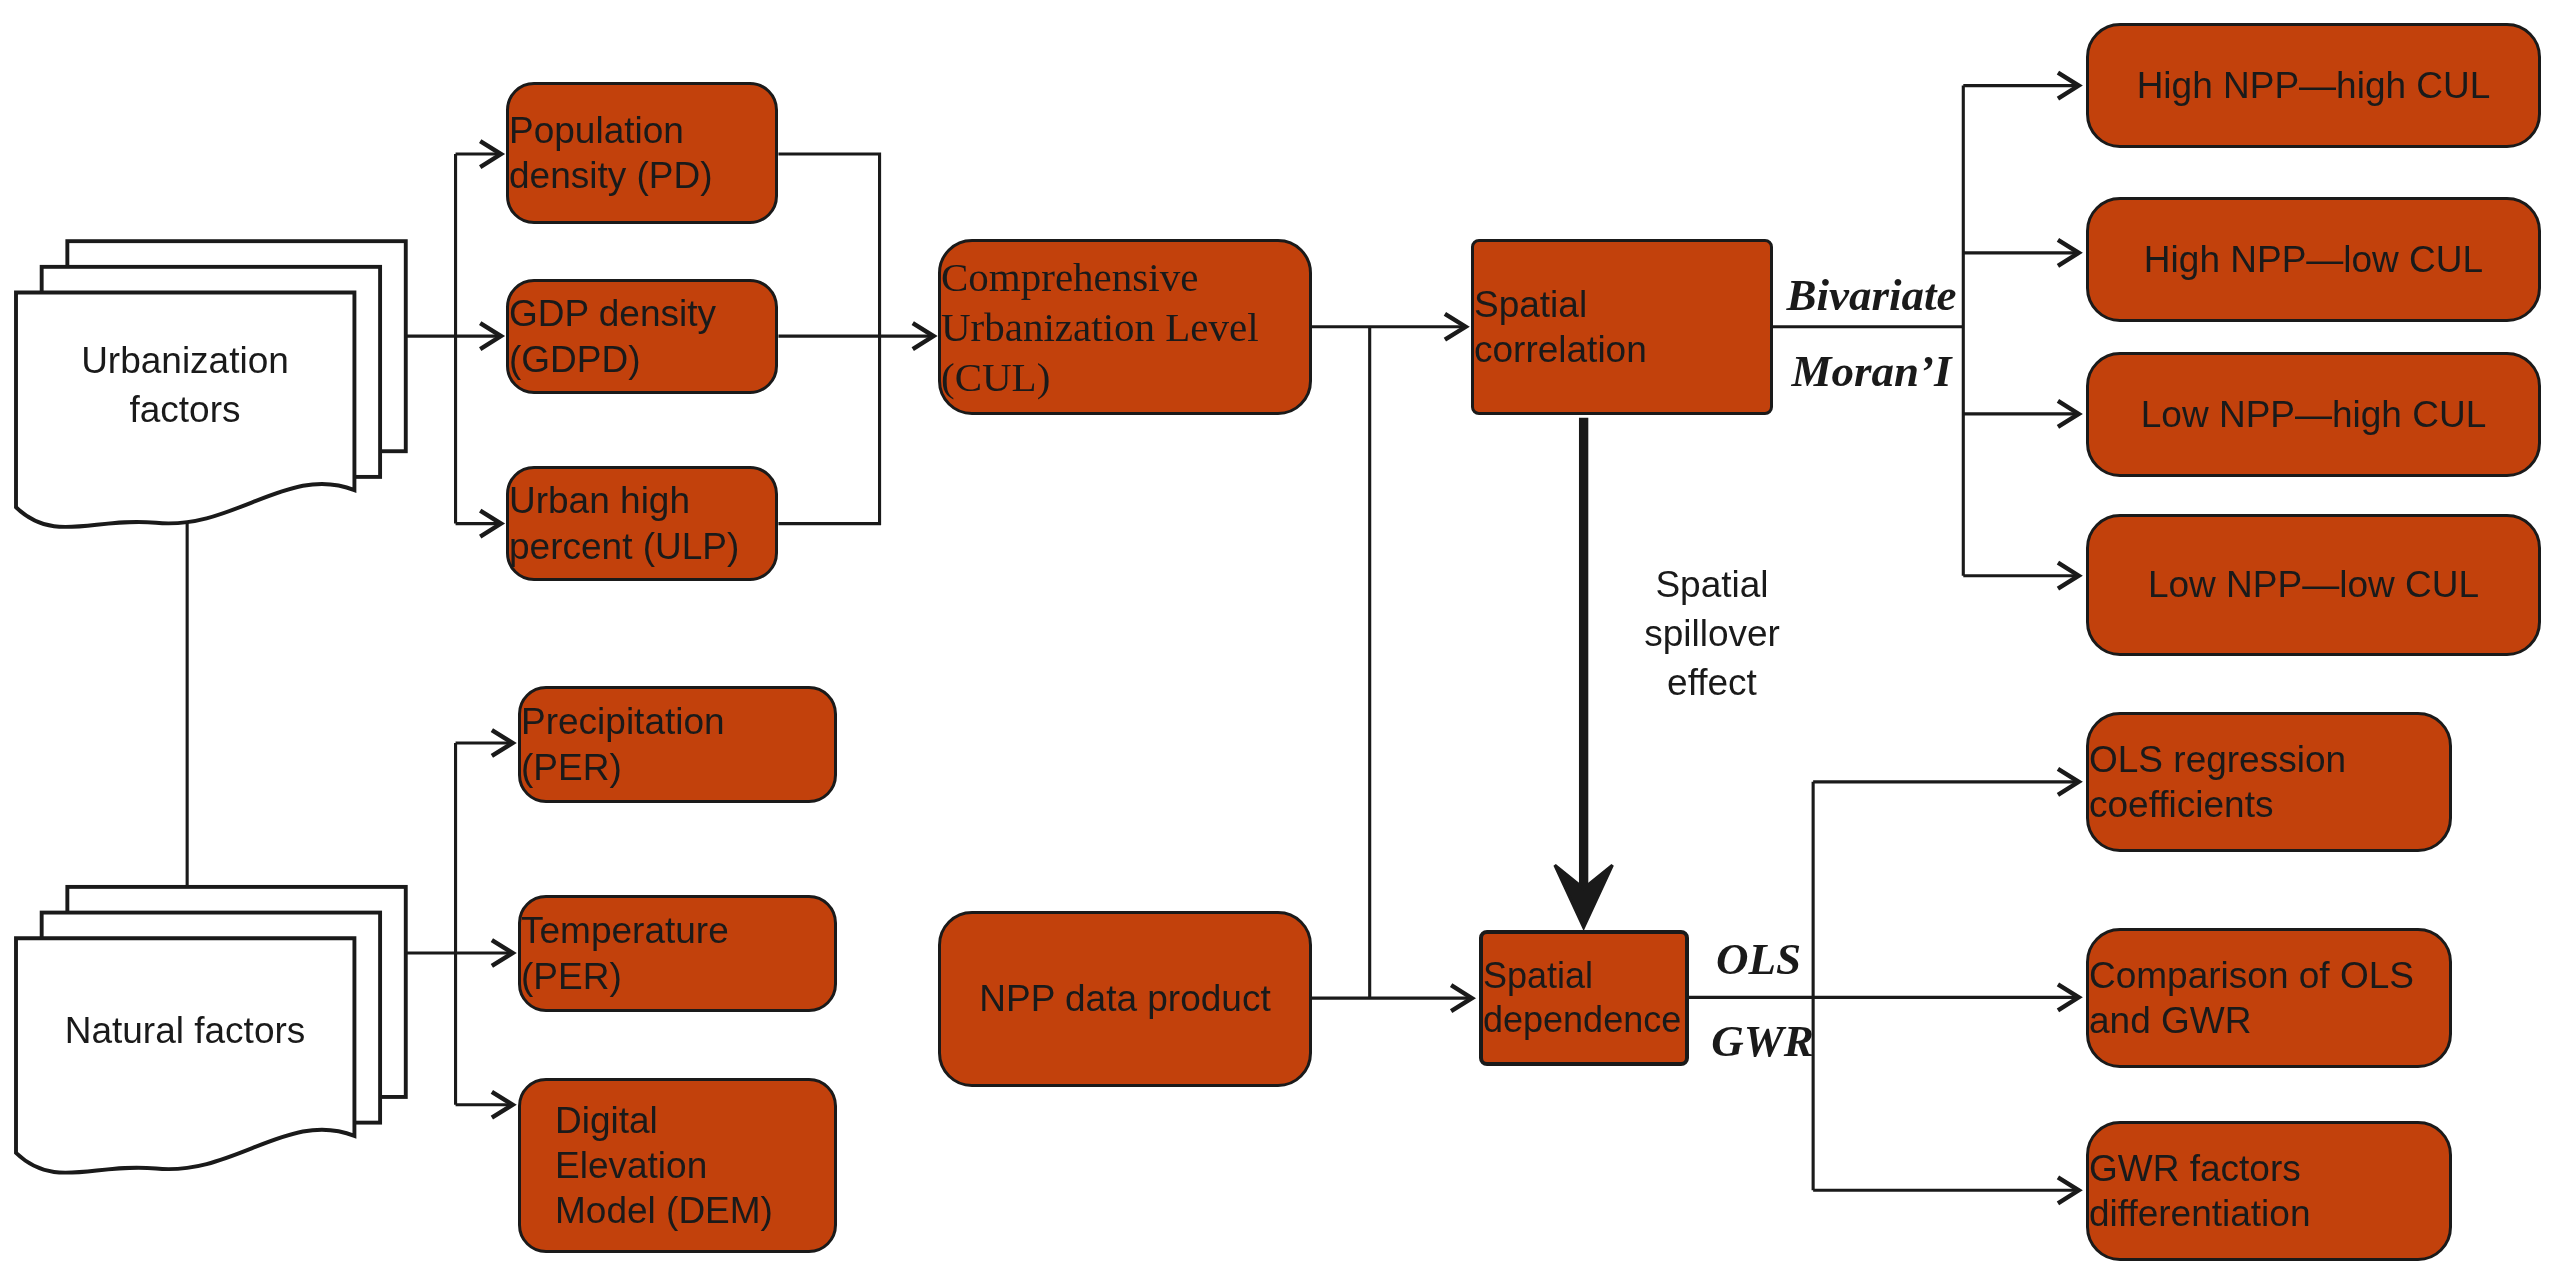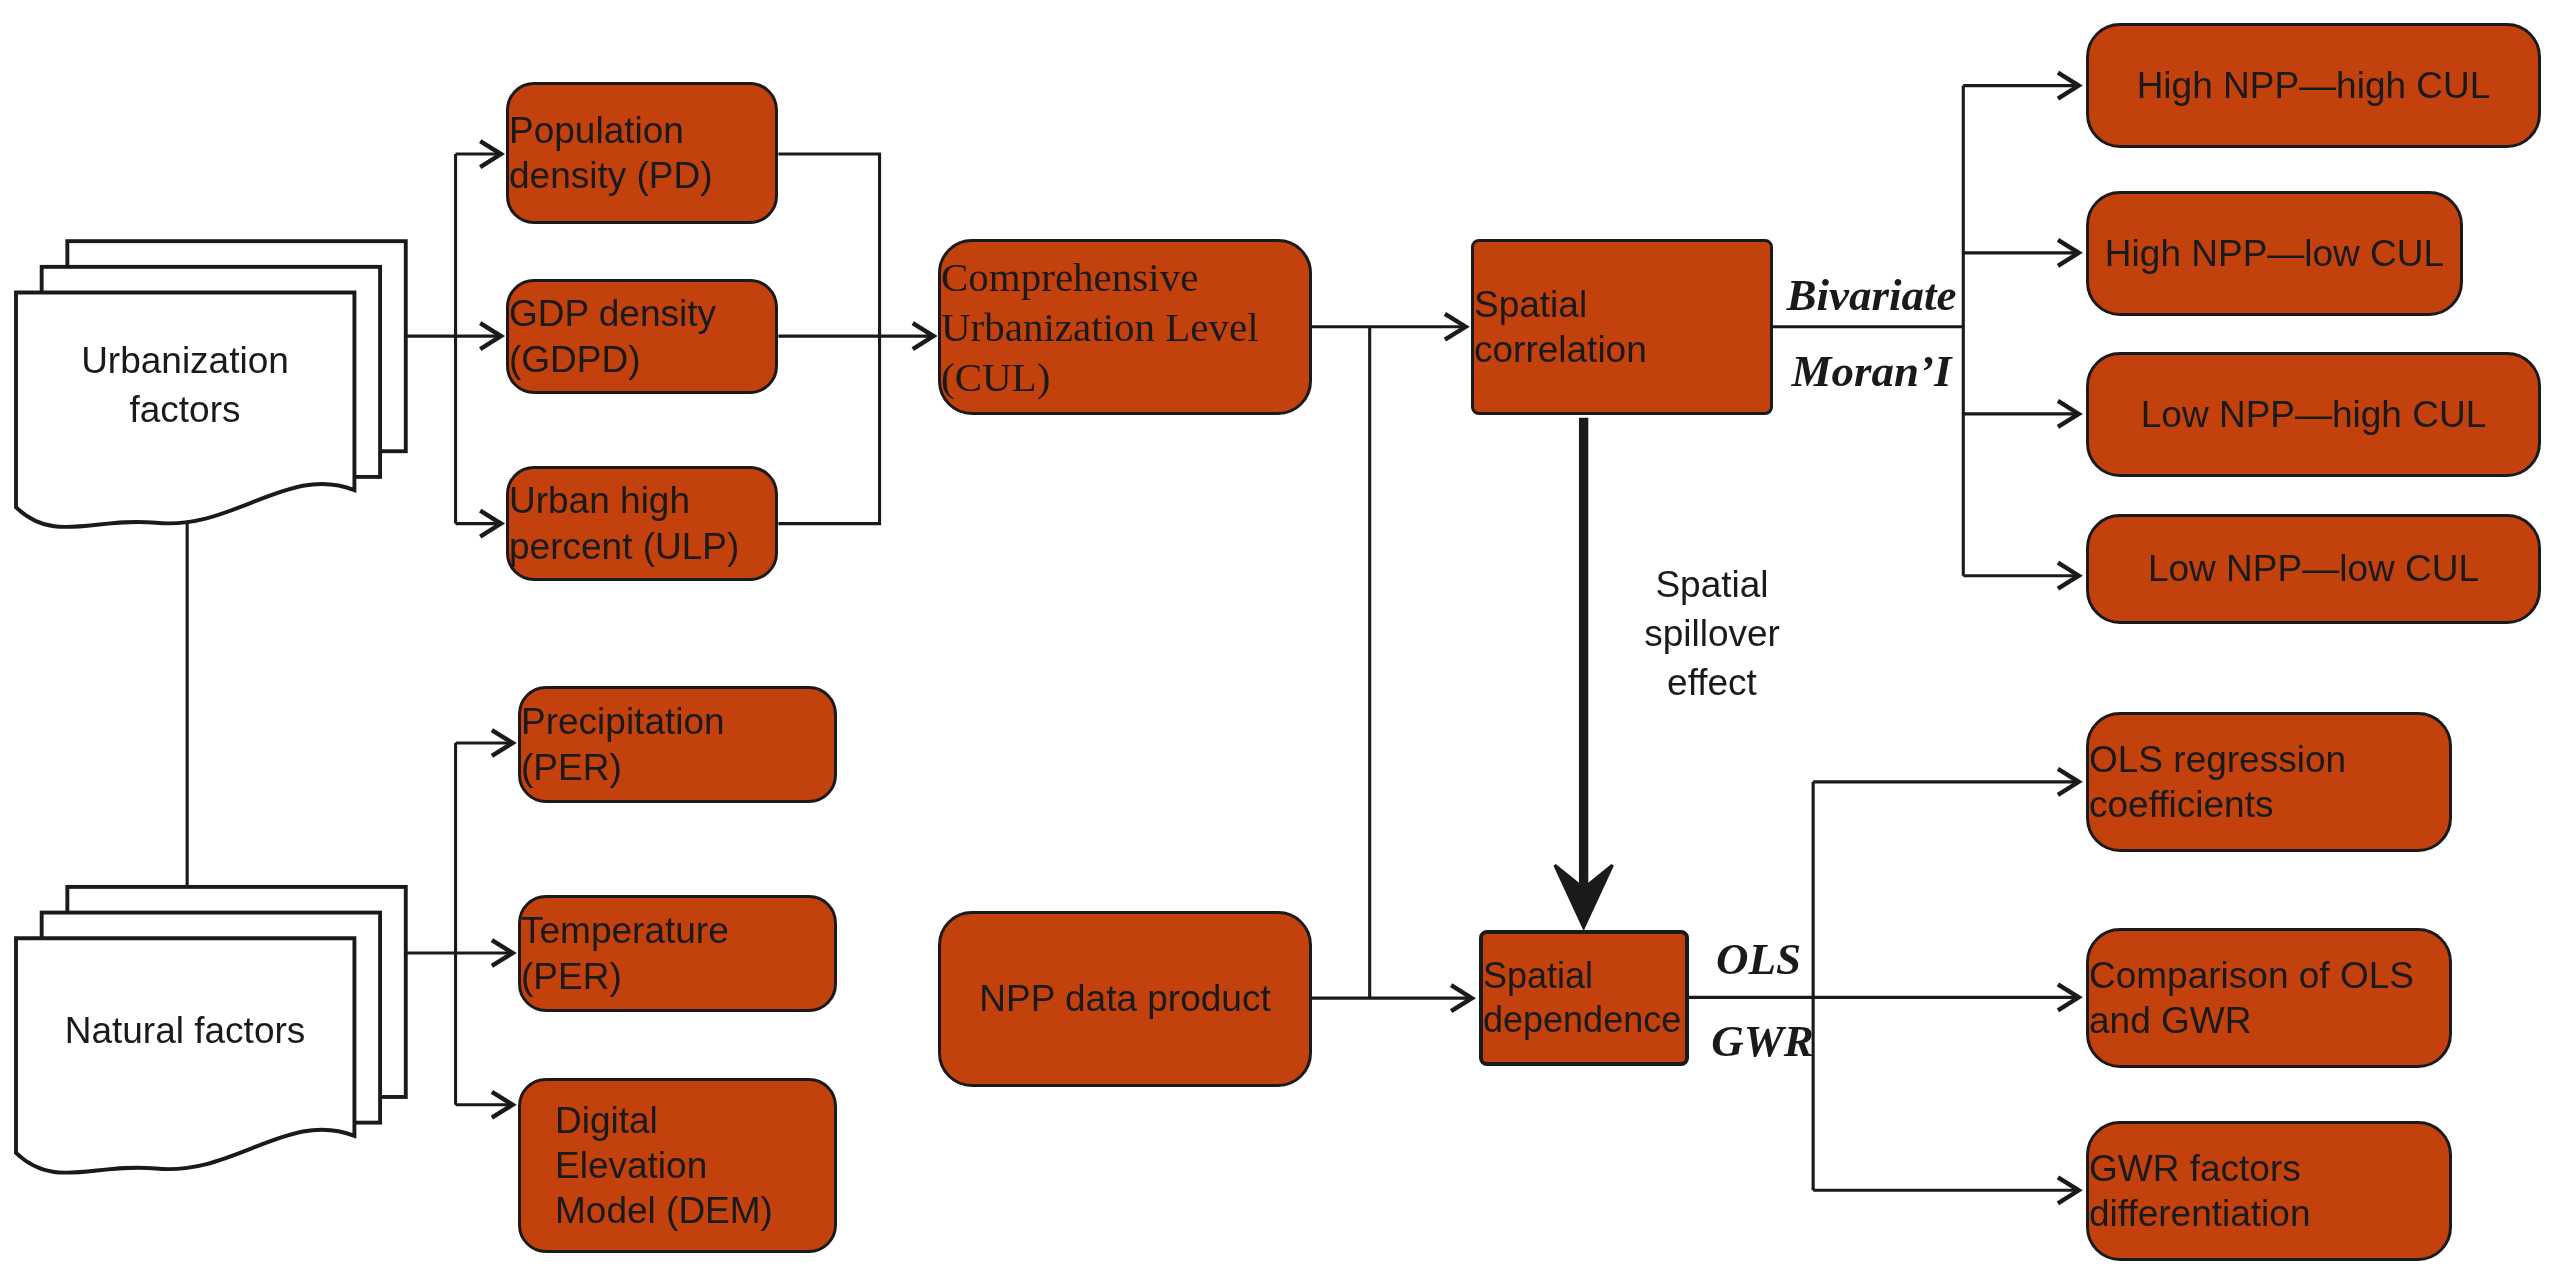--- a/index.html
+++ b/index.html
@@ -99,22 +99,22 @@
   <div class="box sharp" style="left:1471px;top:239px;width:302px;height:176px;">Spatial correlation</div>
   <div class="box sharp thick" style="left:1479px;top:930px;width:210px;height:136px;font-size:36px;">Spatial dependence</div>
 
   <div class="lbl ital" style="left:1776px;top:271px;width:191px;height:48px;">Bivariate</div>
   <div class="lbl ital" style="left:1776px;top:347px;width:191px;height:48px;">Moran’I</div>
   <div class="lbl" style="left:1617px;top:549px;width:190px;height:171px;">Spatial spillover effect</div>
   <div class="lbl ital" style="left:1700px;top:936px;width:117px;height:47px;">OLS</div>
   <div class="lbl ital" style="left:1700px;top:1018px;width:125px;height:47px;">GWR</div>
 
   <div class="box r44" style="left:2086px;top:23px;width:455px;height:125px;">High NPP—high CUL</div>
-  <div class="box r44" style="left:2086px;top:191px;width:377px;height:125px;">High NPP—low CUL</div>
+  <div class="box r44" style="left:2086px;top:197px;width:455px;height:125px;">High NPP—low CUL</div>
   <div class="box r44" style="left:2086px;top:352px;width:455px;height:125px;">Low NPP—high CUL</div>
-  <div class="box r44" style="left:2086px;top:514px;width:455px;height:110px;">Low NPP—low CUL</div>
+  <div class="box r44" style="left:2086px;top:514px;width:455px;height:142px;">Low NPP—low CUL</div>
 
   <div class="box r44" style="left:2086px;top:712px;width:366px;height:140px;">OLS regression coefficients</div>
   <div class="box r44" style="left:2086px;top:928px;width:366px;height:140px;">Comparison of OLS and GWR</div>
   <div class="box r44" style="left:2086px;top:1121px;width:366px;height:140px;">GWR factors differentiation</div>
 
 </div>
 
 
 </body></html>

